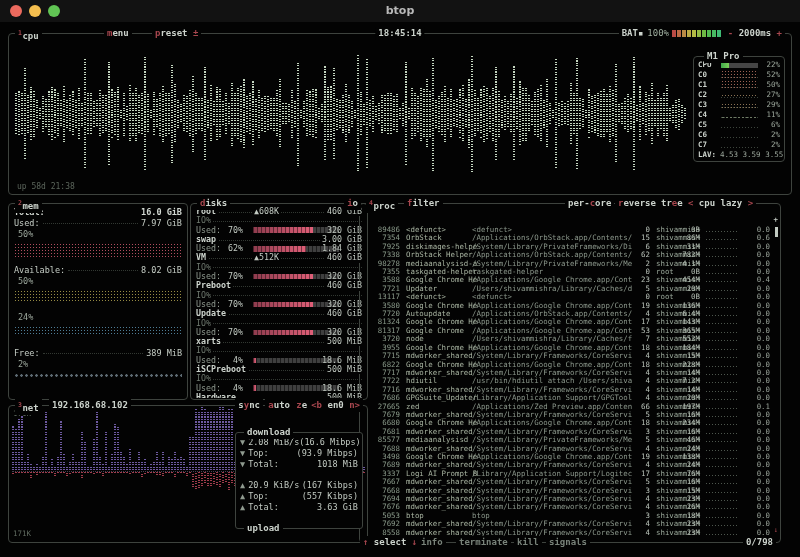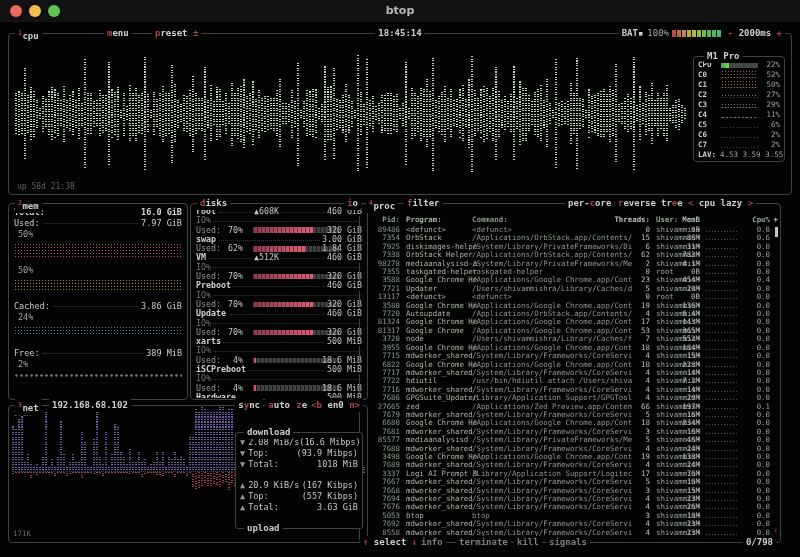--- a/index.html
+++ b/index.html
@@ -408,28 +408,28 @@
       <div id="mem-stat-list">
           <div class="mrow">
             <span>Used:</span>
             <div class="mlead"></div>
             <span>7.97 GiB</span>
           </div>
           <div class="mpct">50%</div>
           <div class="mgraphwrap">
             <div class="mstrip" style="height: 14px; background-image: radial-gradient(rgb(177, 77, 94) 34%, transparent 42%); background-size: 3px 3px;"></div>
           </div>
+          <div class="mrow">
+            <span>Available:</span>
+            <div class="mlead"></div>
+            <span>8.02 GiB</span>
+          </div>
           <div class="mpct">50%</div>
           <div class="mgraphwrap">
             <div class="mstrip" style="height: 12px; background-image: radial-gradient(rgb(150, 139, 67) 34%, transparent 42%); background-size: 3px 3px;"></div>
-          </div>
-          <div class="mrow">
-            <span>Cached:</span>
-            <div class="mlead"></div>
-            <span>3.86 GiB</span>
           </div>
           <div class="mpct">24%</div>
           <div class="mgraphwrap">
             <div class="mstrip" style="height: 8px; background-image: radial-gradient(rgb(78, 125, 150) 34%, transparent 42%); background-size: 3px 3px;"></div>
           </div>
           <div class="mrow">
             <span>Free:</span>
             <div class="mlead"></div>
             <span>389 MiB</span>
           </div>
@@ -767,29 +767,20 @@
   </div>
 
   <div class="box" id="proc-box">
     <div class="chip" style="left:6px"><sup>4</sup><span>proc</span></div>
     <div class="chip" style="left:44px"><span class="key">f</span>ilter</div>
     <div class="chip" style="left:205px">per-<span class="key">c</span>ore</div>
     <div class="chip" style="left:255px"><span class="key">r</span>everse</div>
     <div class="chip" style="left:298px">tr<span class="key">e</span>e</div>
     <div class="chip" style="left:325px"><span class="key">&lt;</span> <span>cpu lazy</span> <span class="key">&gt;</span></div>
 
-    <div id="proc-head">
-      <span class="pc c1">Pid:</span>
-      <span class="pc c2">Program:</span>
-      <span class="pc c3">Command:</span>
-      <span class="pc c4">Threads:</span>
-      <span class="pc c5">User:</span>
-      <span class="pc cmem">MemB</span>
-      <span class="pc ccpu">Cpu%</span>
-    </div>
     <div id="sort-ind">+</div>
 
     <div id="proc-rows">
         <div class="prow">
           <span class="pc c1">89486</span>
           <span class="pc c2">&lt;defunct&gt;</span>
           <span class="pc c3">&lt;defunct&gt;</span>
           <span class="pc c4">0</span>
           <span class="pc c5">shivammis+</span>
           <span class="pc cmem">0B</span>

